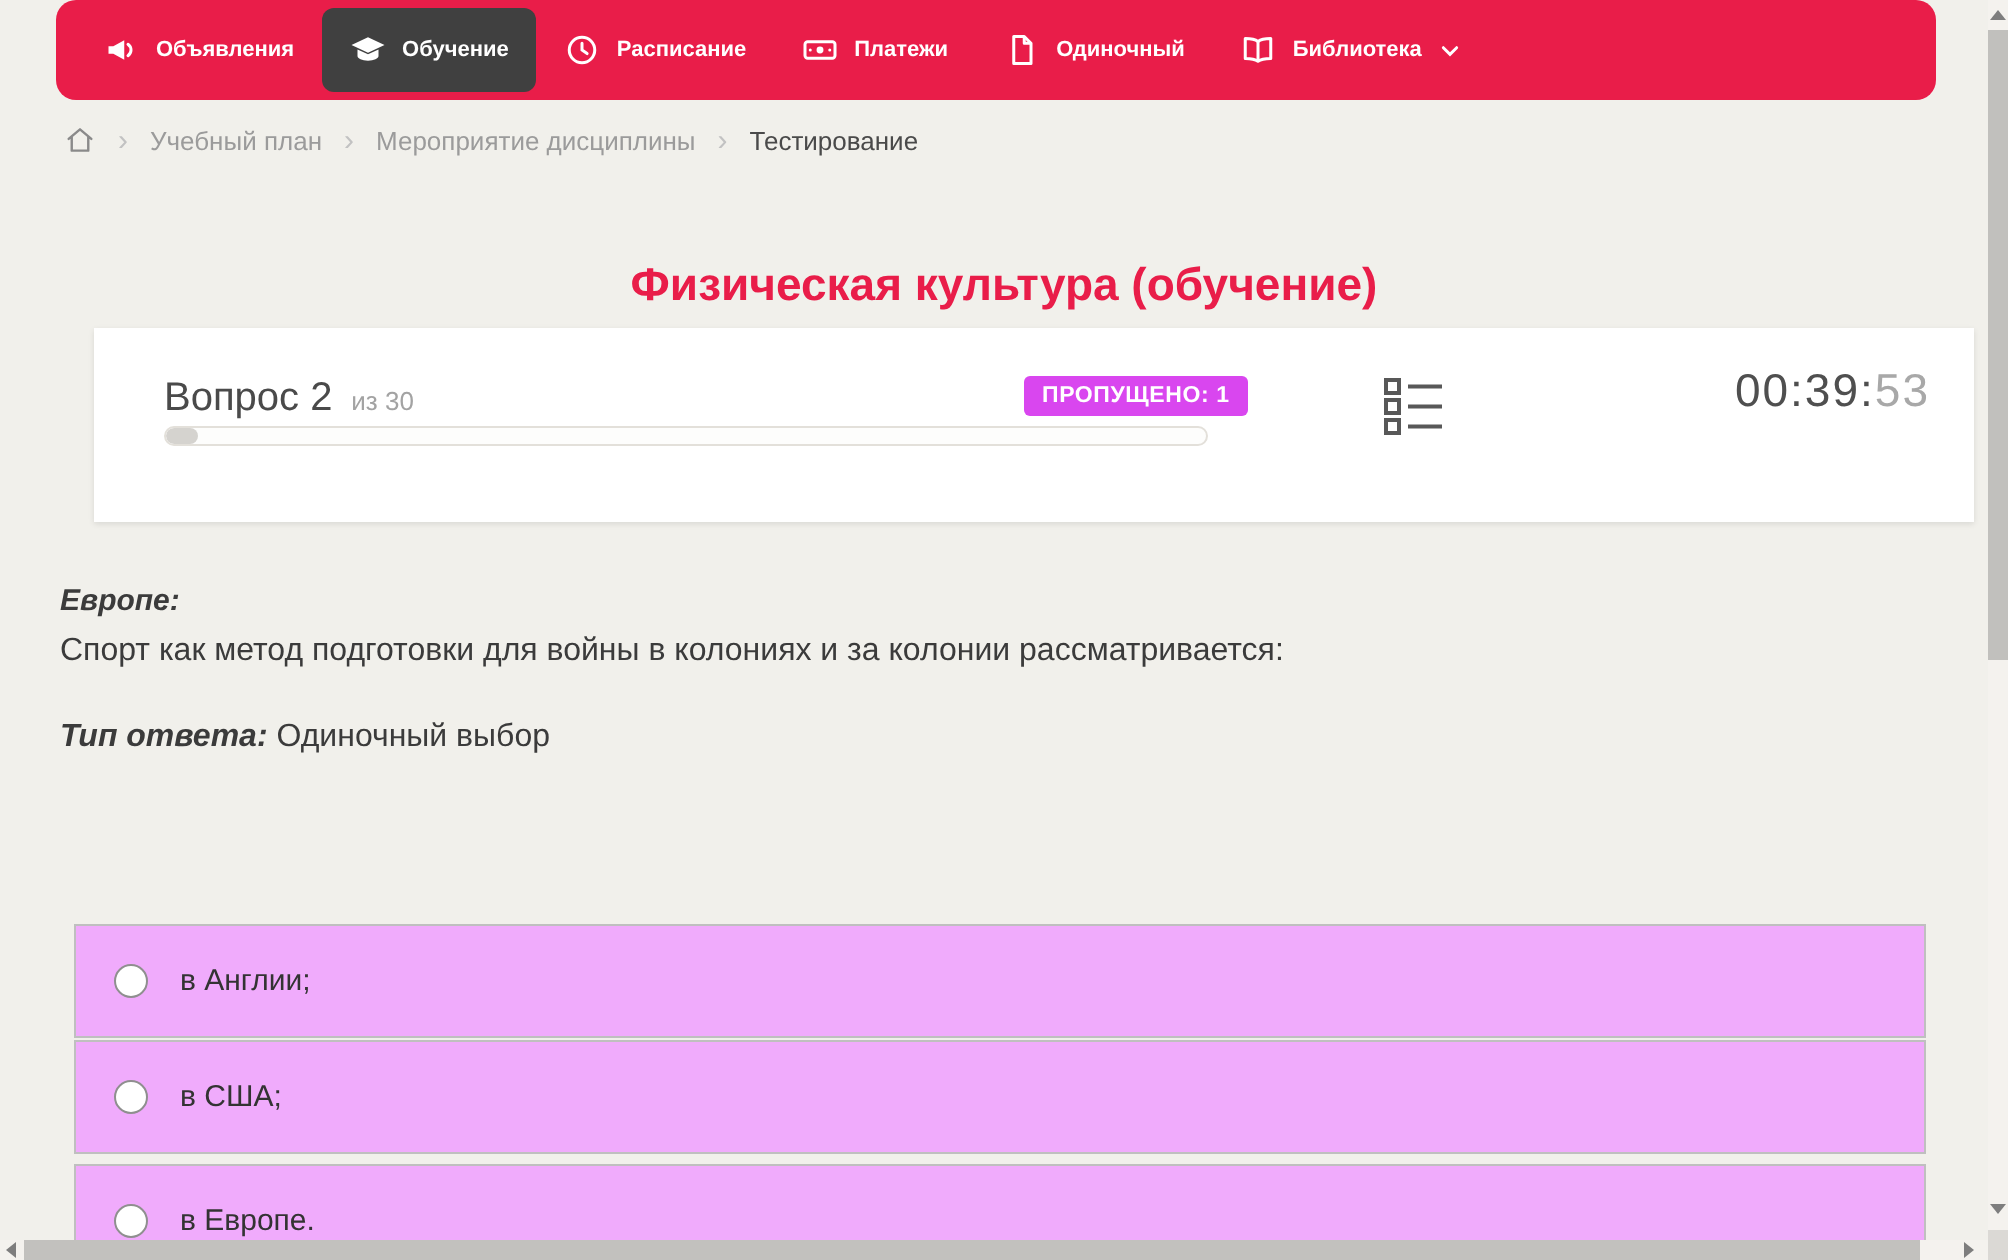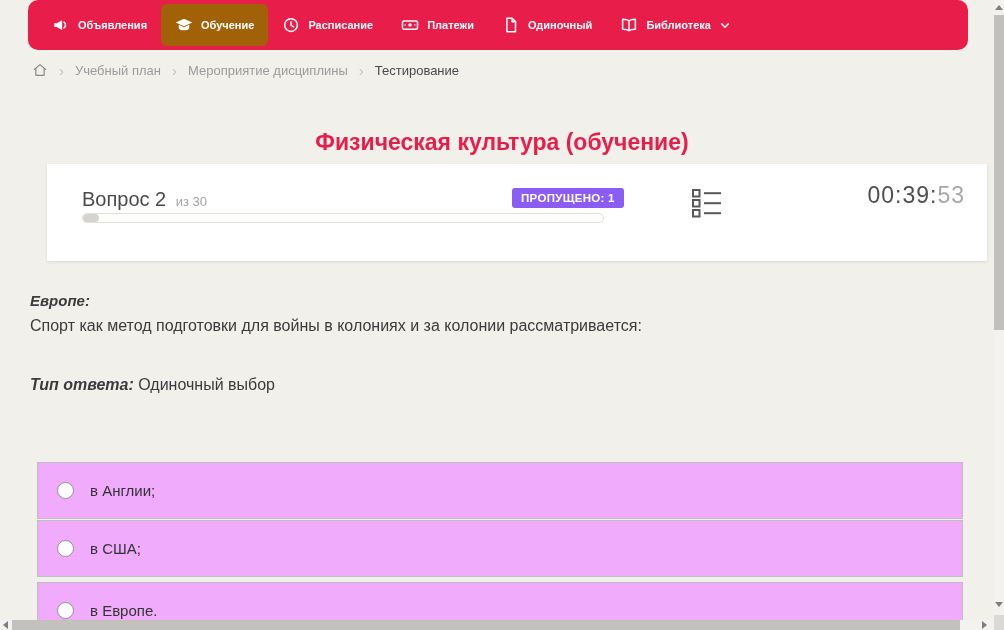--- a/index.html
+++ b/index.html
@@ -4,21 +4,21 @@
 <style>
   html,body{margin:0;padding:0;}
   body{font-family:"Liberation Sans",sans-serif;}
   .screen{position:relative;width:1004px;height:630px;background:#f1f0eb;overflow:hidden;}
 
   
   .navbar{position:absolute;left:28px;top:0;width:940px;height:50px;background:#e91d49;
     border-radius:10px;display:flex;align-items:center;padding:0 10px;box-sizing:border-box;}
   .nav-item{display:flex;align-items:center;height:42px;padding:0 14px;color:#fff;
     font-size:11px;font-weight:bold;white-space:nowrap;cursor:pointer;border-radius:6px;}
-  .nav-item.active{background:#a16207;}
+  .nav-item.active{background:#404040;}
   .nicon{width:18px;height:18px;margin-right:8px;flex:none;}
   .chev{width:12px;height:11px;margin-left:8px;}
 
   
   .breadcrumb{position:absolute;left:32px;top:62px;display:flex;align-items:center;gap:11px;
     font-size:13px;color:#9b9b9b;}
   .crumb{color:#9b9b9b;text-decoration:none;cursor:pointer;}
   .crumb.current{color:#4a4a4a;}
   .sep{color:#c2c2c2;font-size:15px;line-height:13px;}
   .hicon{width:16px;height:16px;display:block;cursor:pointer;}
@@ -26,36 +26,36 @@
   
   .page-title{position:absolute;left:0;top:114px;width:100%;text-align:center;
     color:#e91d49;font-size:23px;font-weight:bold;}
 
   
   .question-card{position:absolute;left:47px;top:164px;width:940px;height:97px;background:#fff;
     box-shadow:0 1px 3px rgba(0,0,0,.10);}
   .q-title-row{position:absolute;left:35px;top:24px;}
   .q-num{font-size:20px;color:#4a4a4a;}
   .q-of{font-size:13px;color:#a3a3a3;margin-left:5px;}
-  .skip-badge{position:absolute;left:465px;top:24px;background:#8b5cf6;color:#fff;
+  .skip-badge{position:absolute;left:465px;top:24px;background:#d946ef;color:#fff;
     font-size:11.5px;font-weight:bold;padding:4px 9px;border-radius:3px;letter-spacing:.3px;}
   .progress{position:absolute;left:35px;top:49px;width:520px;height:8px;background:#fdfdfc;
     border:1px solid #e3e0da;border-radius:6px;overflow:hidden;}
   .progress-fill{height:100%;background:#d5d3cf;border-radius:6px;width:3%;}
   .qlist-btn{position:absolute;left:644px;top:24px;width:32px;height:32px;background:none;
     border:none;padding:0;cursor:pointer;}
   .timer{position:absolute;right:22px;top:18px;font-size:23px;font-weight:300;
     color:#4f4f4f;letter-spacing:1px;}
   .timer-sec{color:#a8a8a8;}
 
   
   .q-heading{position:absolute;left:30px;top:292px;font-size:15px;font-weight:bold;
     font-style:italic;color:#3b3b3b;}
   .q-text{position:absolute;left:30px;top:317px;font-size:16px;color:#3b3b3b;}
-  .q-type{position:absolute;left:30px;top:376px;font-size:16px;color:#3b3b3b;}
+  .q-type{position:absolute;left:30px;top:360px;font-size:16px;color:#3b3b3b;}
   .q-type .lbl{font-weight:bold;font-style:italic;}
 
   
   .option{position:absolute;left:37px;width:926px;height:57px;background:#f0abfc;
     border:1px solid #bfbfbf;box-sizing:border-box;display:flex;align-items:center;
     padding-left:19px;cursor:pointer;}
   .opt-0{top:462px;} .opt-1{top:520px;} .opt-2{top:582px;}
   .radio{width:15px;height:15px;border:1px solid #8f8f8f;border-radius:50%;background:#fff;
     margin-right:16px;flex:none;cursor:pointer;}
   .opt-label{font-size:15px;color:#333;}

